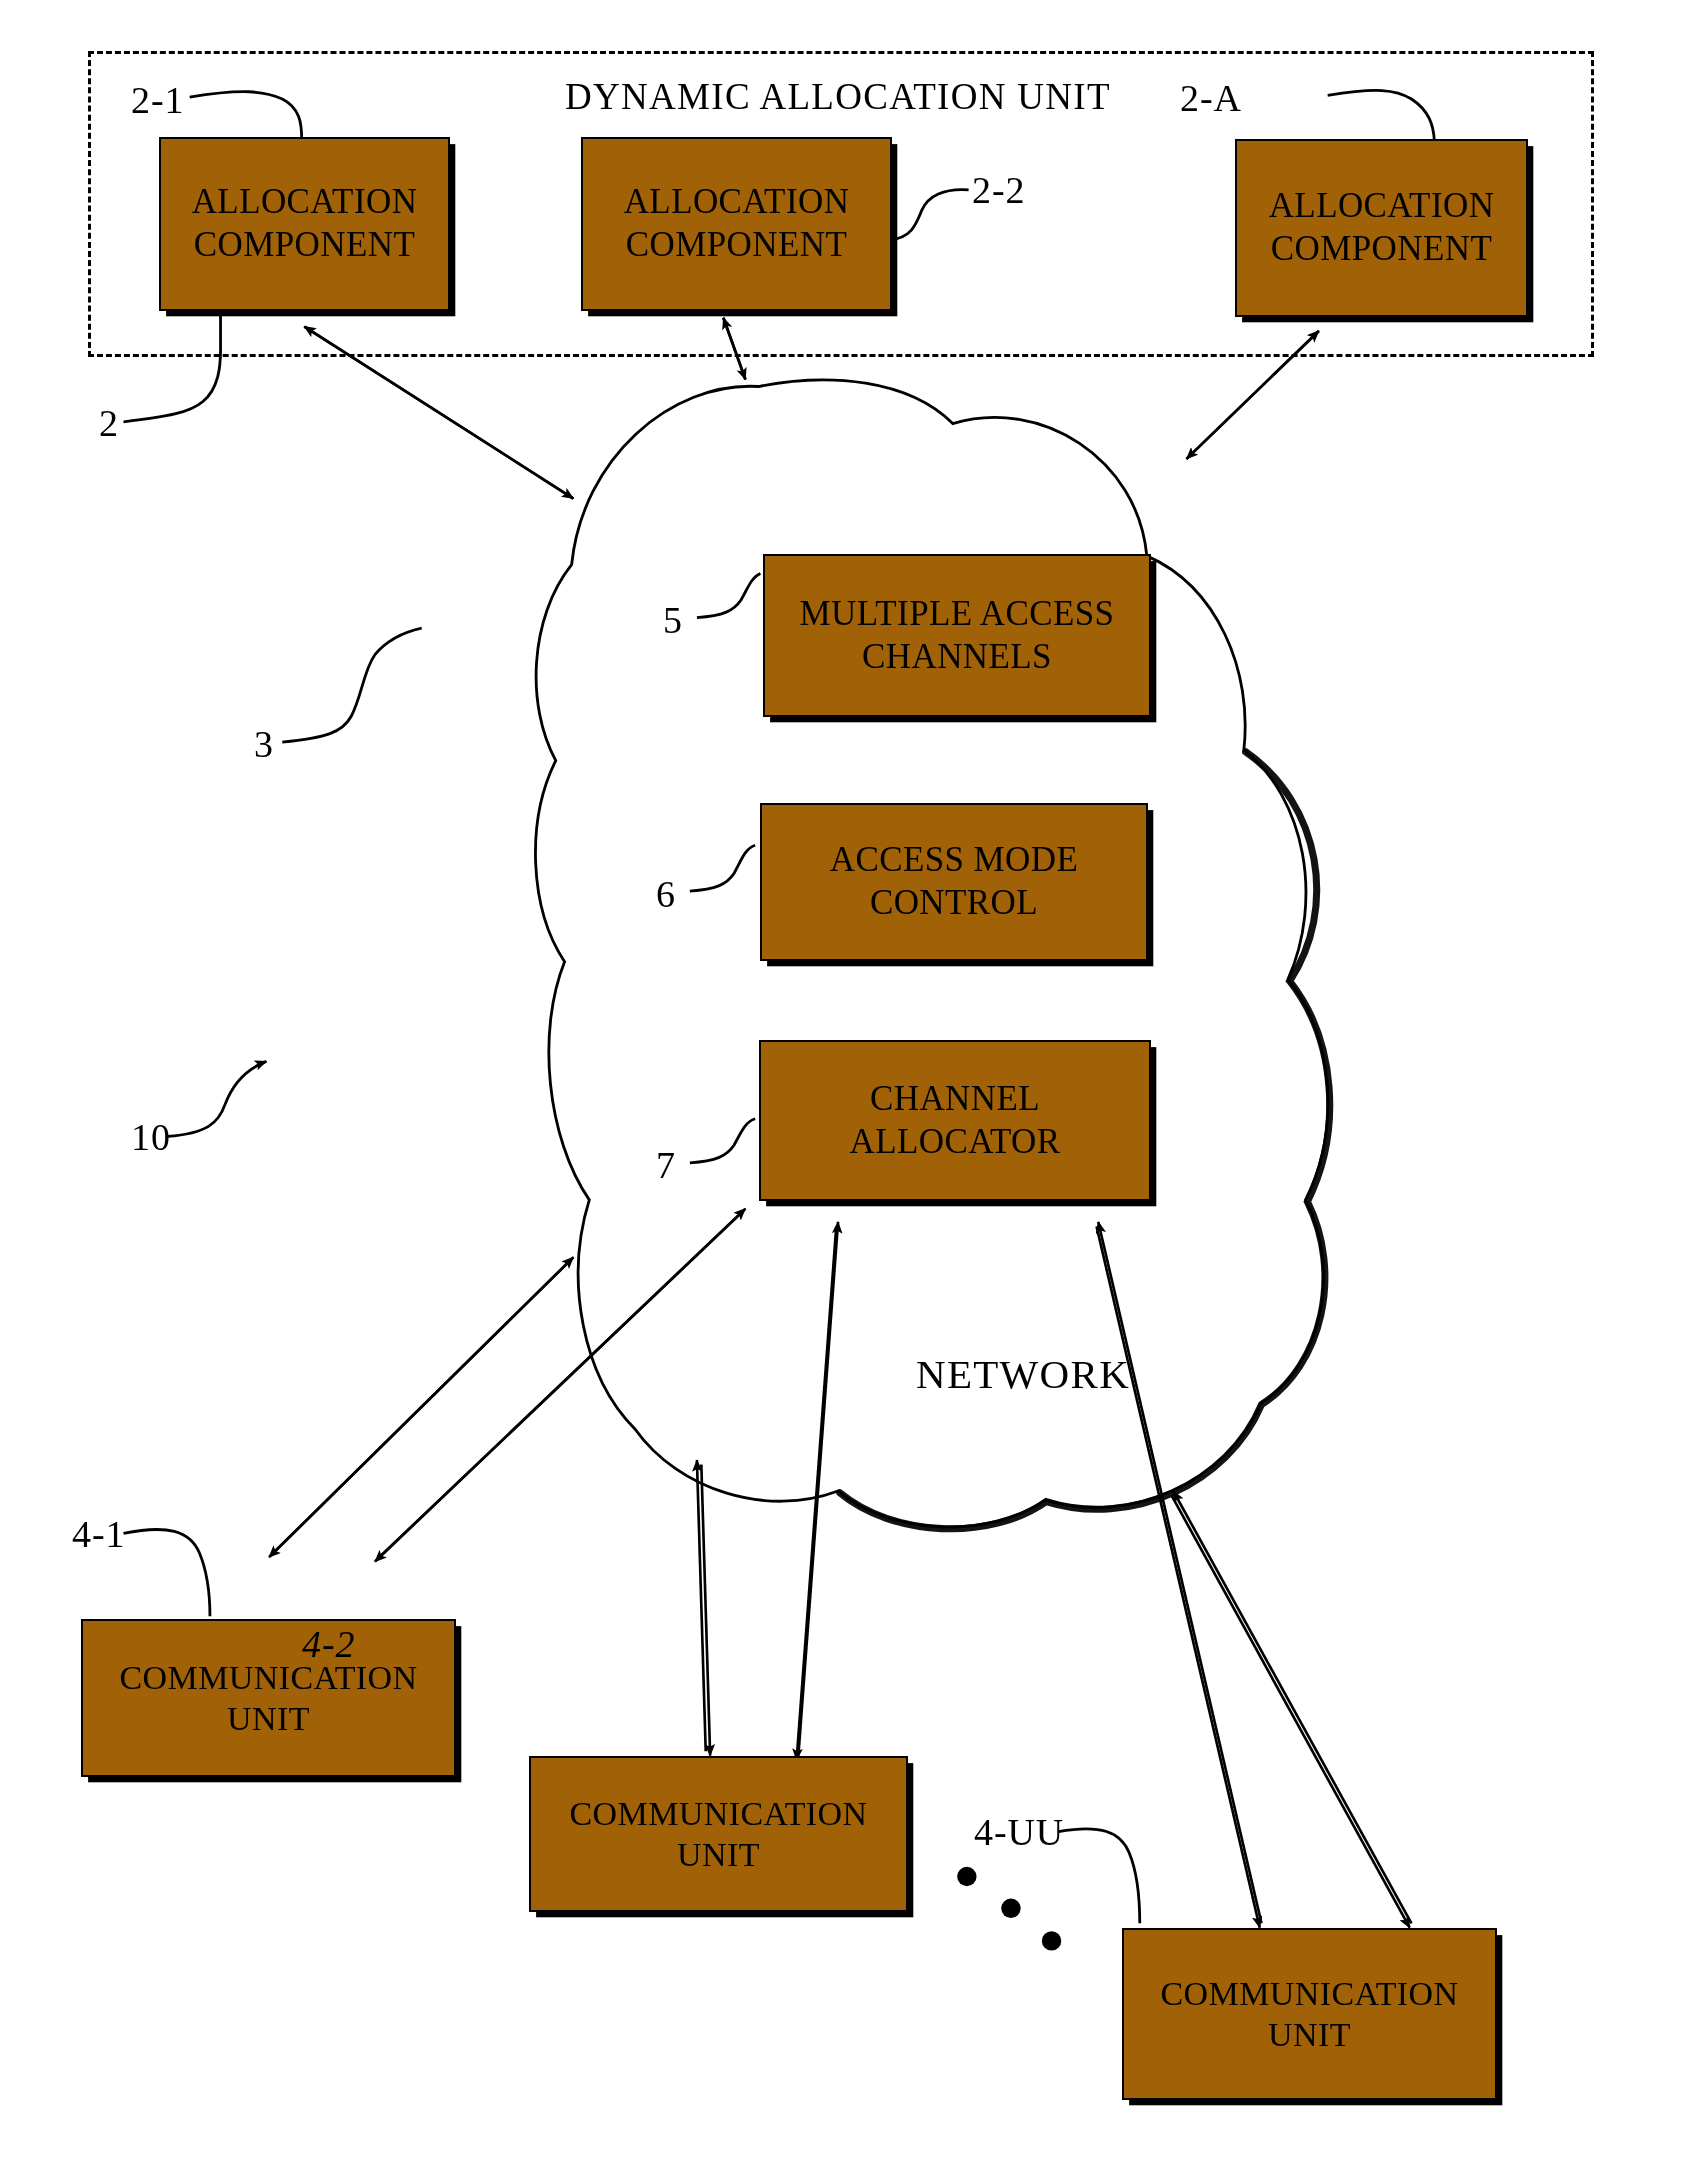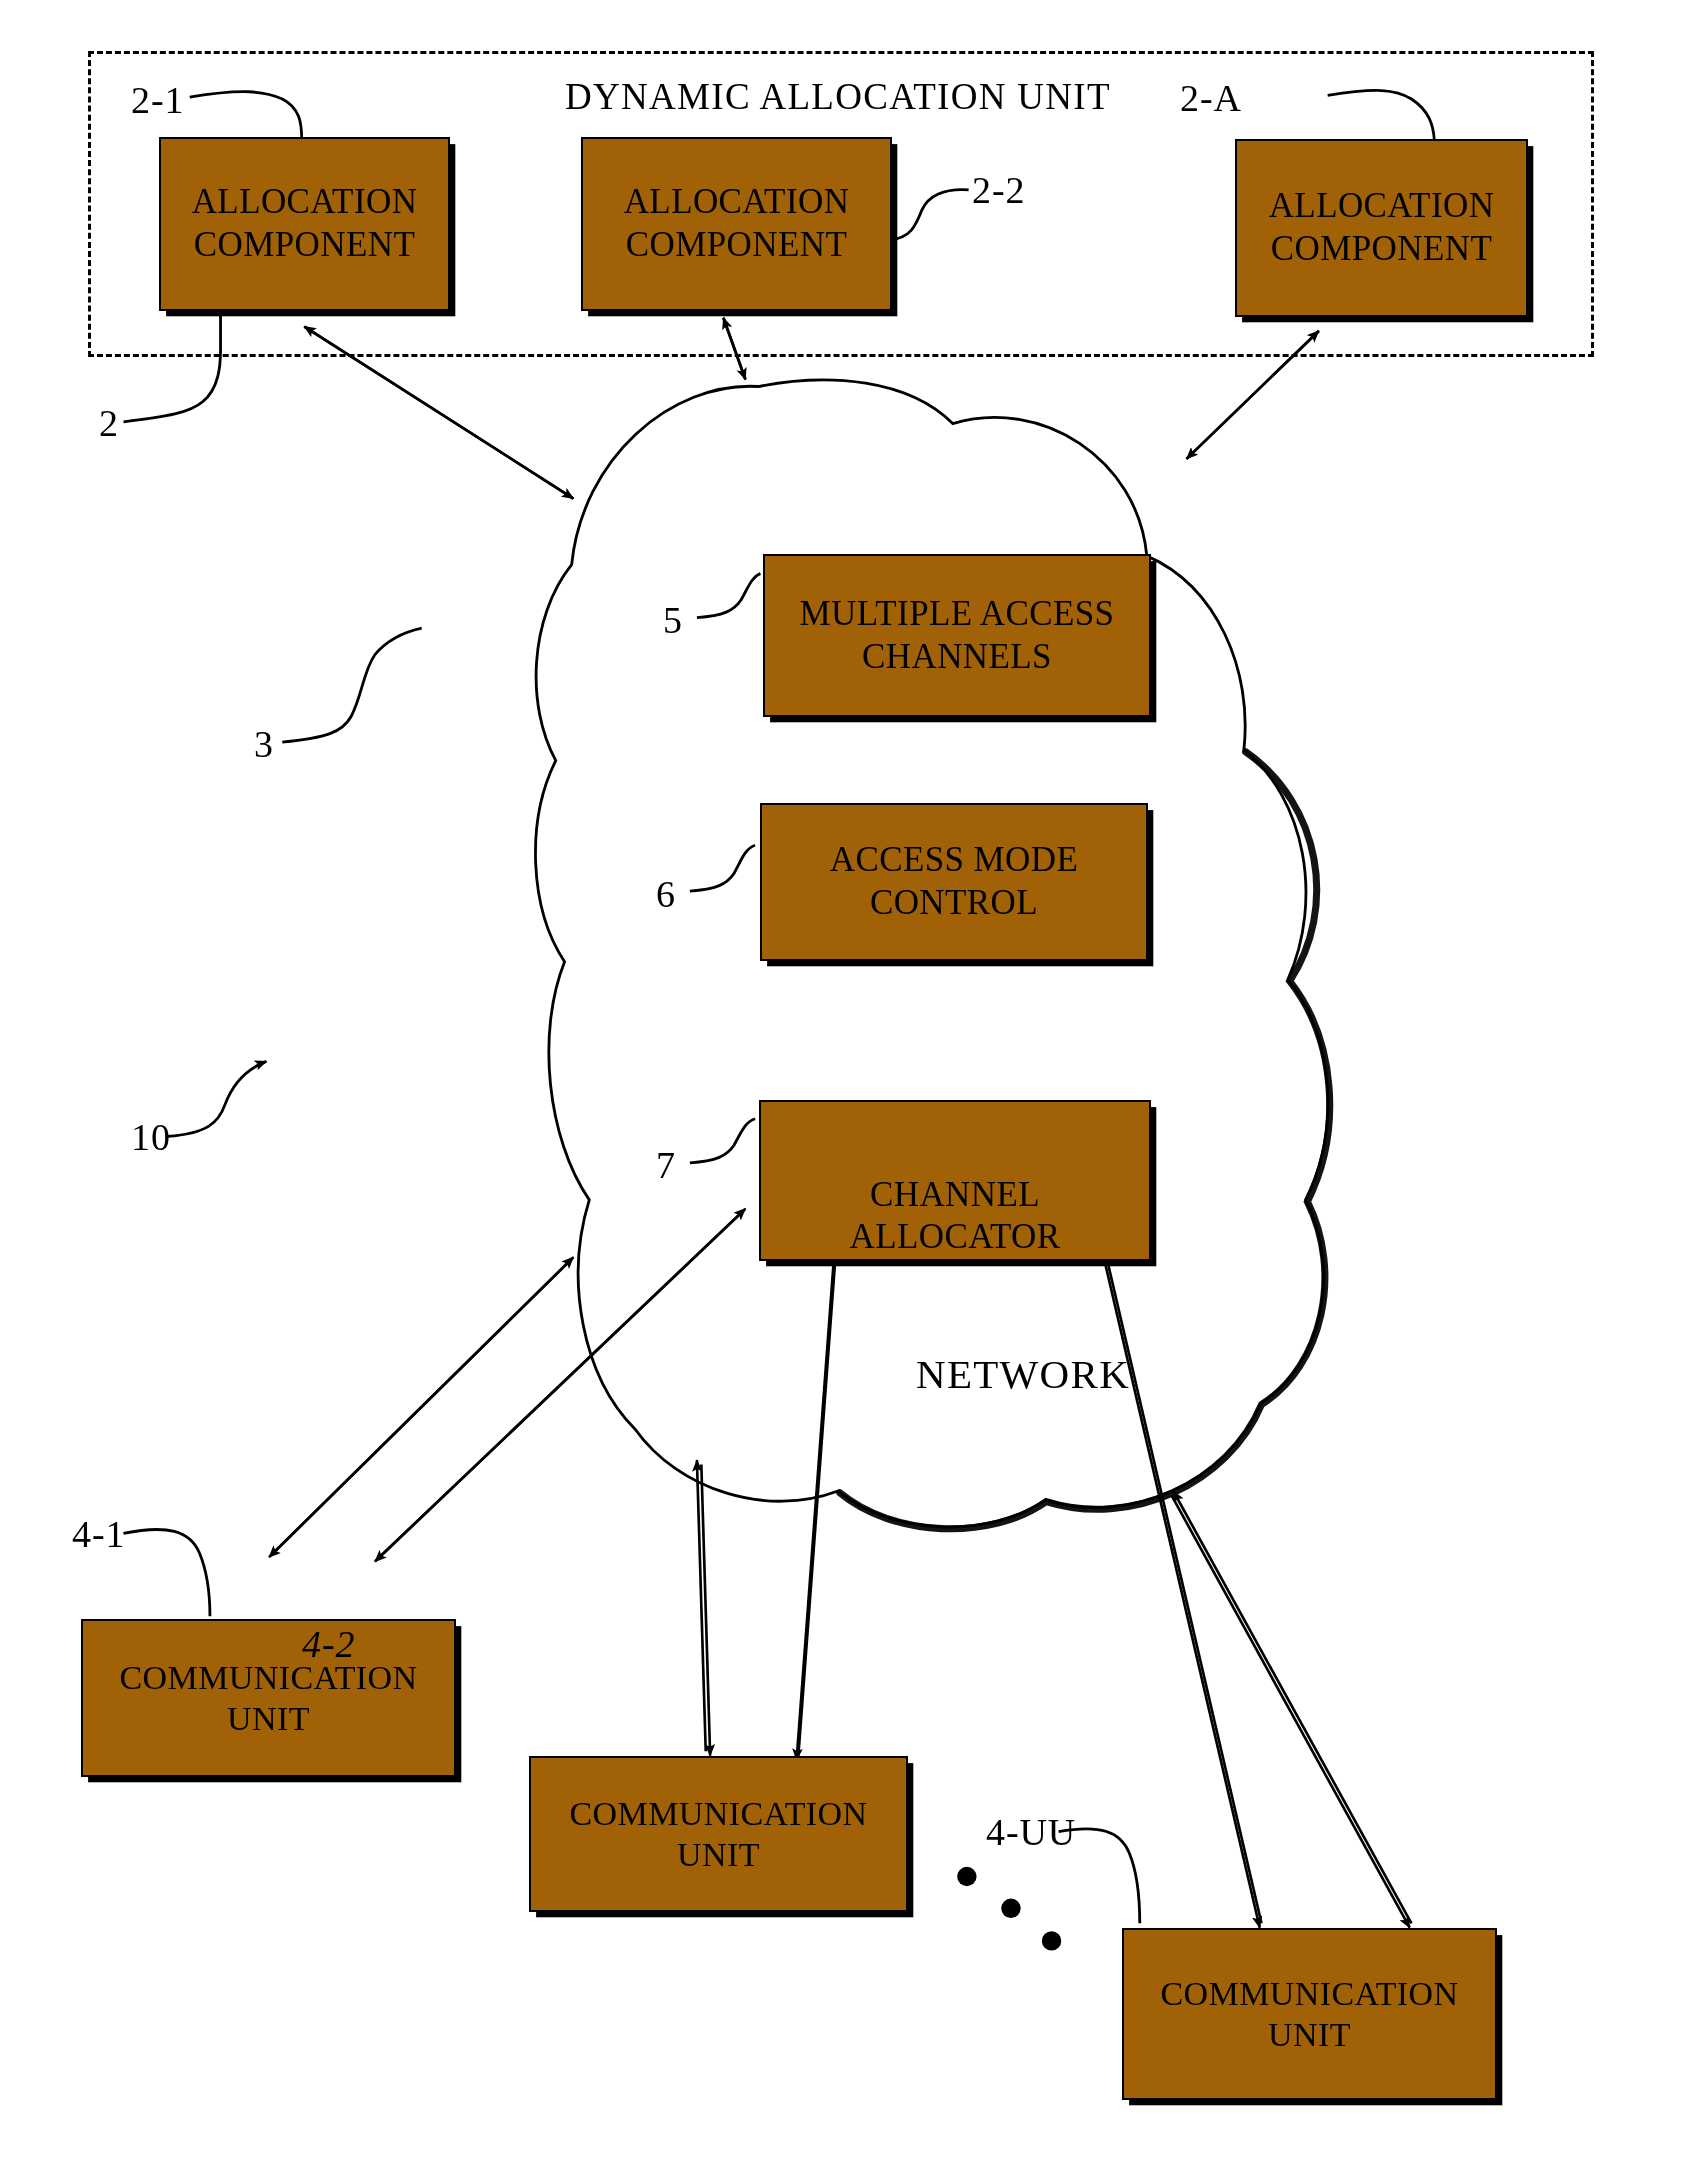--- a/index.html
+++ b/index.html
@@ -212,21 +212,21 @@
     </span>
   </div>
 
   <div class="box box-inner" style="left:760px; top:803px; width:384px; height:154px;">
     <span>
       <span>ACCESS MODE</span>
       <span>CONTROL</span>
     </span>
   </div>
 
-  <div class="box box-inner" style="left:759px; top:1100px; width:388px; height:157px;align-items:flex-end;">
+  <div class="box box-inner" style="left:759px; top:1040px; width:388px; height:157px;">
     <span>
       <span>CHANNEL</span>
       <span>ALLOCATOR</span>
     </span>
   </div>
 
   <div class="free-label" style="left:916px; top:1350px; font-size:41px;">NETWORK</div>
 
   <div class="box box-cu" style="left:81px; top:1619px; width:371px; height:154px;">
     <span>
@@ -264,16 +264,16 @@
   <div class="ref" style="left:656px; top:872px;">6</div>
 
   <div class="ref" style="left:656px; top:1143px;">7</div>
 
   <div class="ref" style="left:131px; top:1115px;">10</div>
 
   <div class="ref" style="left:72px; top:1512px;text-align:center;">4-1</div>
 
   <div class="ref" style="left:302px; top:1622px;font-style:italic;">4-2</div>
 
-  <div class="ref" style="left:974px; top:1810px;margin-left:12px;">4-UU</div>
+  <div class="ref" style="left:974px; top:1810px;">4-UU</div>
 
 </div>
 
 
 </body></html>

